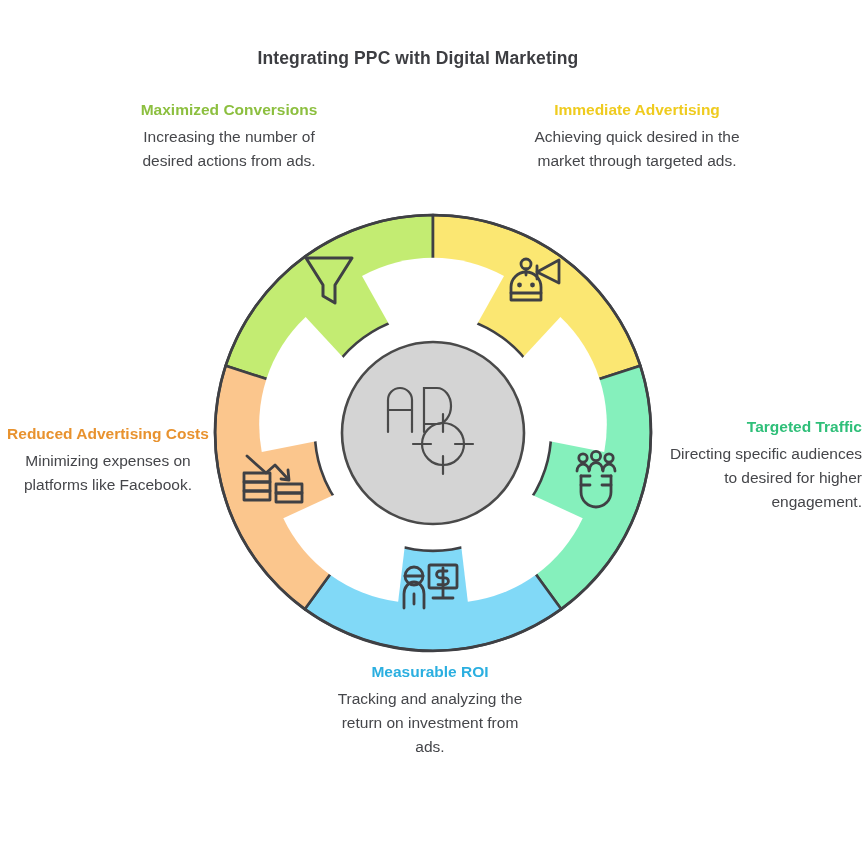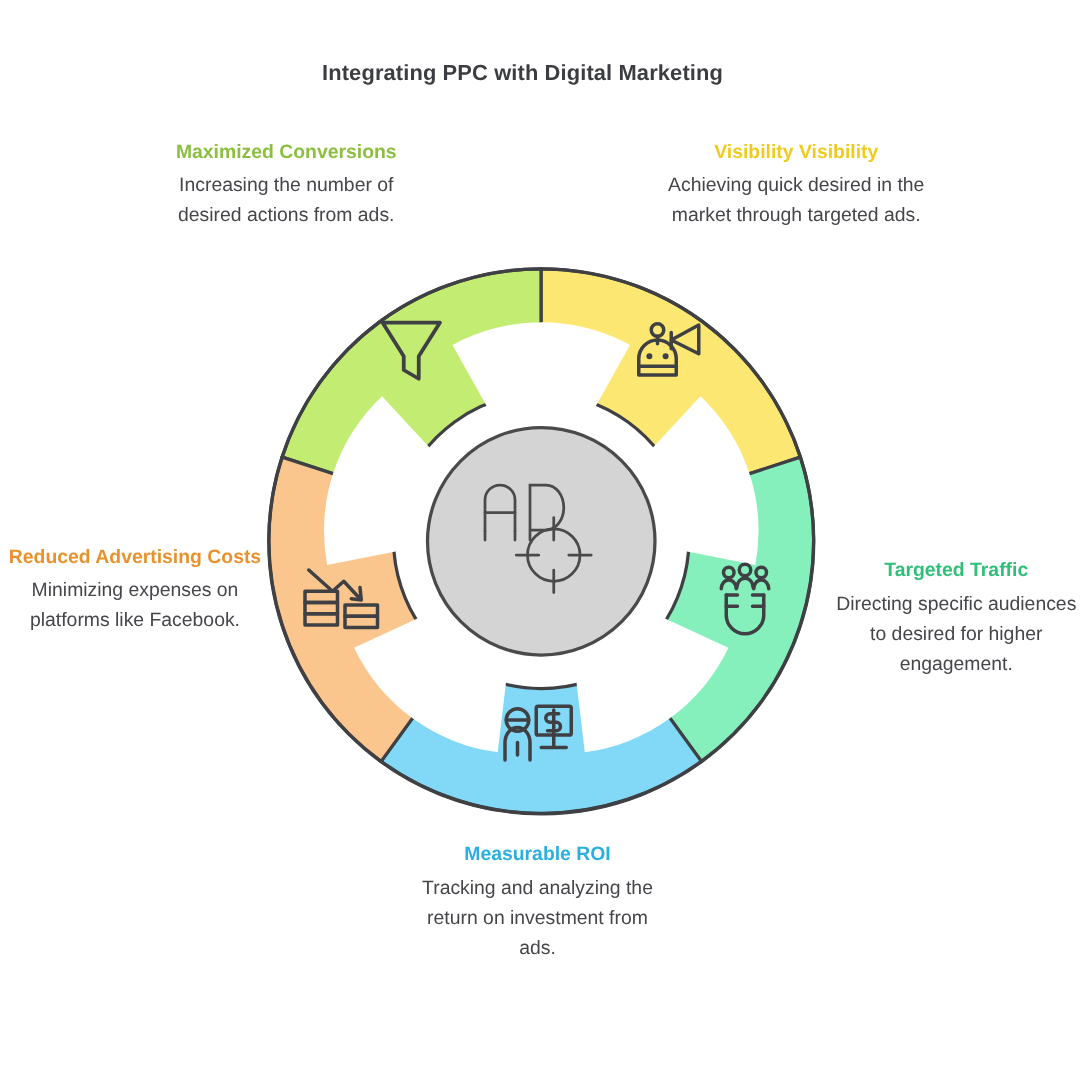--- a/index.html
+++ b/index.html
@@ -27,25 +27,25 @@
     font-size:15.5px;font-weight:bold;line-height:1.5;
   }
   .desc{
     font-size:15.5px;font-weight:normal;color:#45464a;line-height:1.55;
   }
 
   
   .blk{position:absolute;}
   .blk.tl{left:126px;top:98px;width:206px;text-align:center;}
   .blk.tr{left:534px;top:98px;width:206px;text-align:center;}
-  .blk.r {left:668px;top:433px;width:194px;text-align:center;}
+  .blk.r {left:668px;top:415px;width:194px;text-align:right;}
   .blk.b {left:330px;top:660px;width:200px;text-align:center;}
   .blk.l {left:6px; top:422px;width:204px;text-align:center;}
 
-  .blk .cap{position:static;display:block;margin:12px 0 4px 0;}
+  .blk .cap{position:static;display:block;margin:0 0 4px 0;}
   .blk .desc{display:block;}
 
   .c-green {color:#8CBF3F;}
   .c-yellow{color:#EFCB1E;}
   .c-mint  {color:#2FBF79;}
   .c-blue  {color:#2BAFE0;}
   .c-orange{color:#E8922E;}
 </style>
 </head>
 <body>
@@ -153,21 +153,21 @@
       <rect x="276" y="493" width="26" height="9"></rect>
     </g>
   </svg>
 
   <div class="blk tl">
     <span class="cap c-green">Maximized Conversions</span>
     <span class="desc">Increasing the number of desired actions from ads.</span>
   </div>
 
   <div class="blk tr">
-    <span class="cap c-yellow">Visibility Visibility</span>
+    <span class="cap c-yellow">Immediate Advertising</span>
     <span class="desc">Achieving quick desired in the market through targeted ads.</span>
   </div>
 
   <div class="blk r">
     <span class="cap c-mint">Targeted Traffic</span>
     <span class="desc">Directing specific audiences to desired for higher engagement.</span>
   </div>
 
   <div class="blk l">
     <span class="cap c-orange">Reduced Advertising Costs</span>

